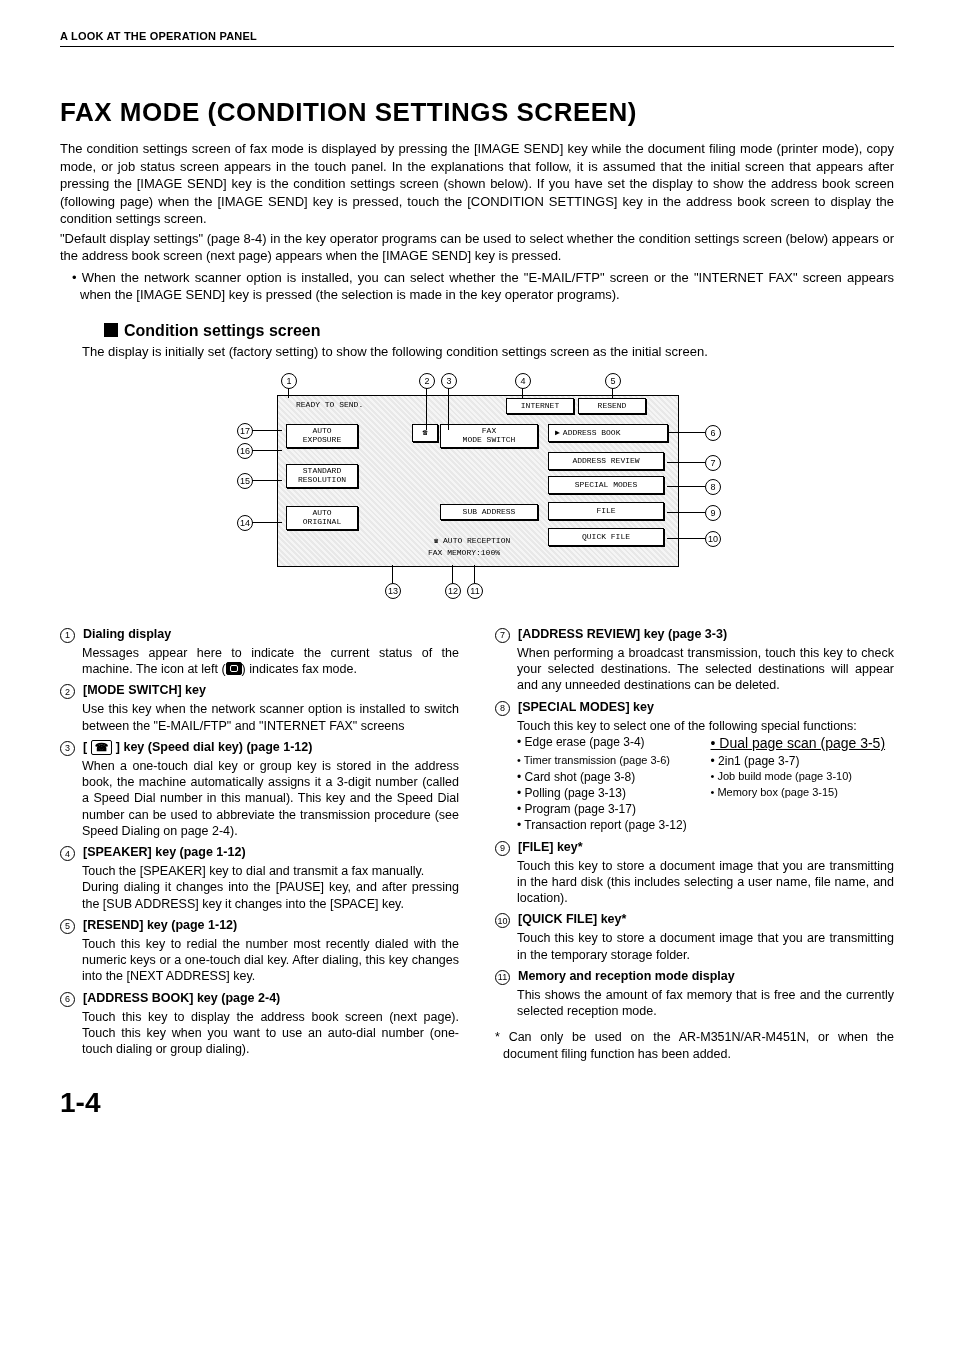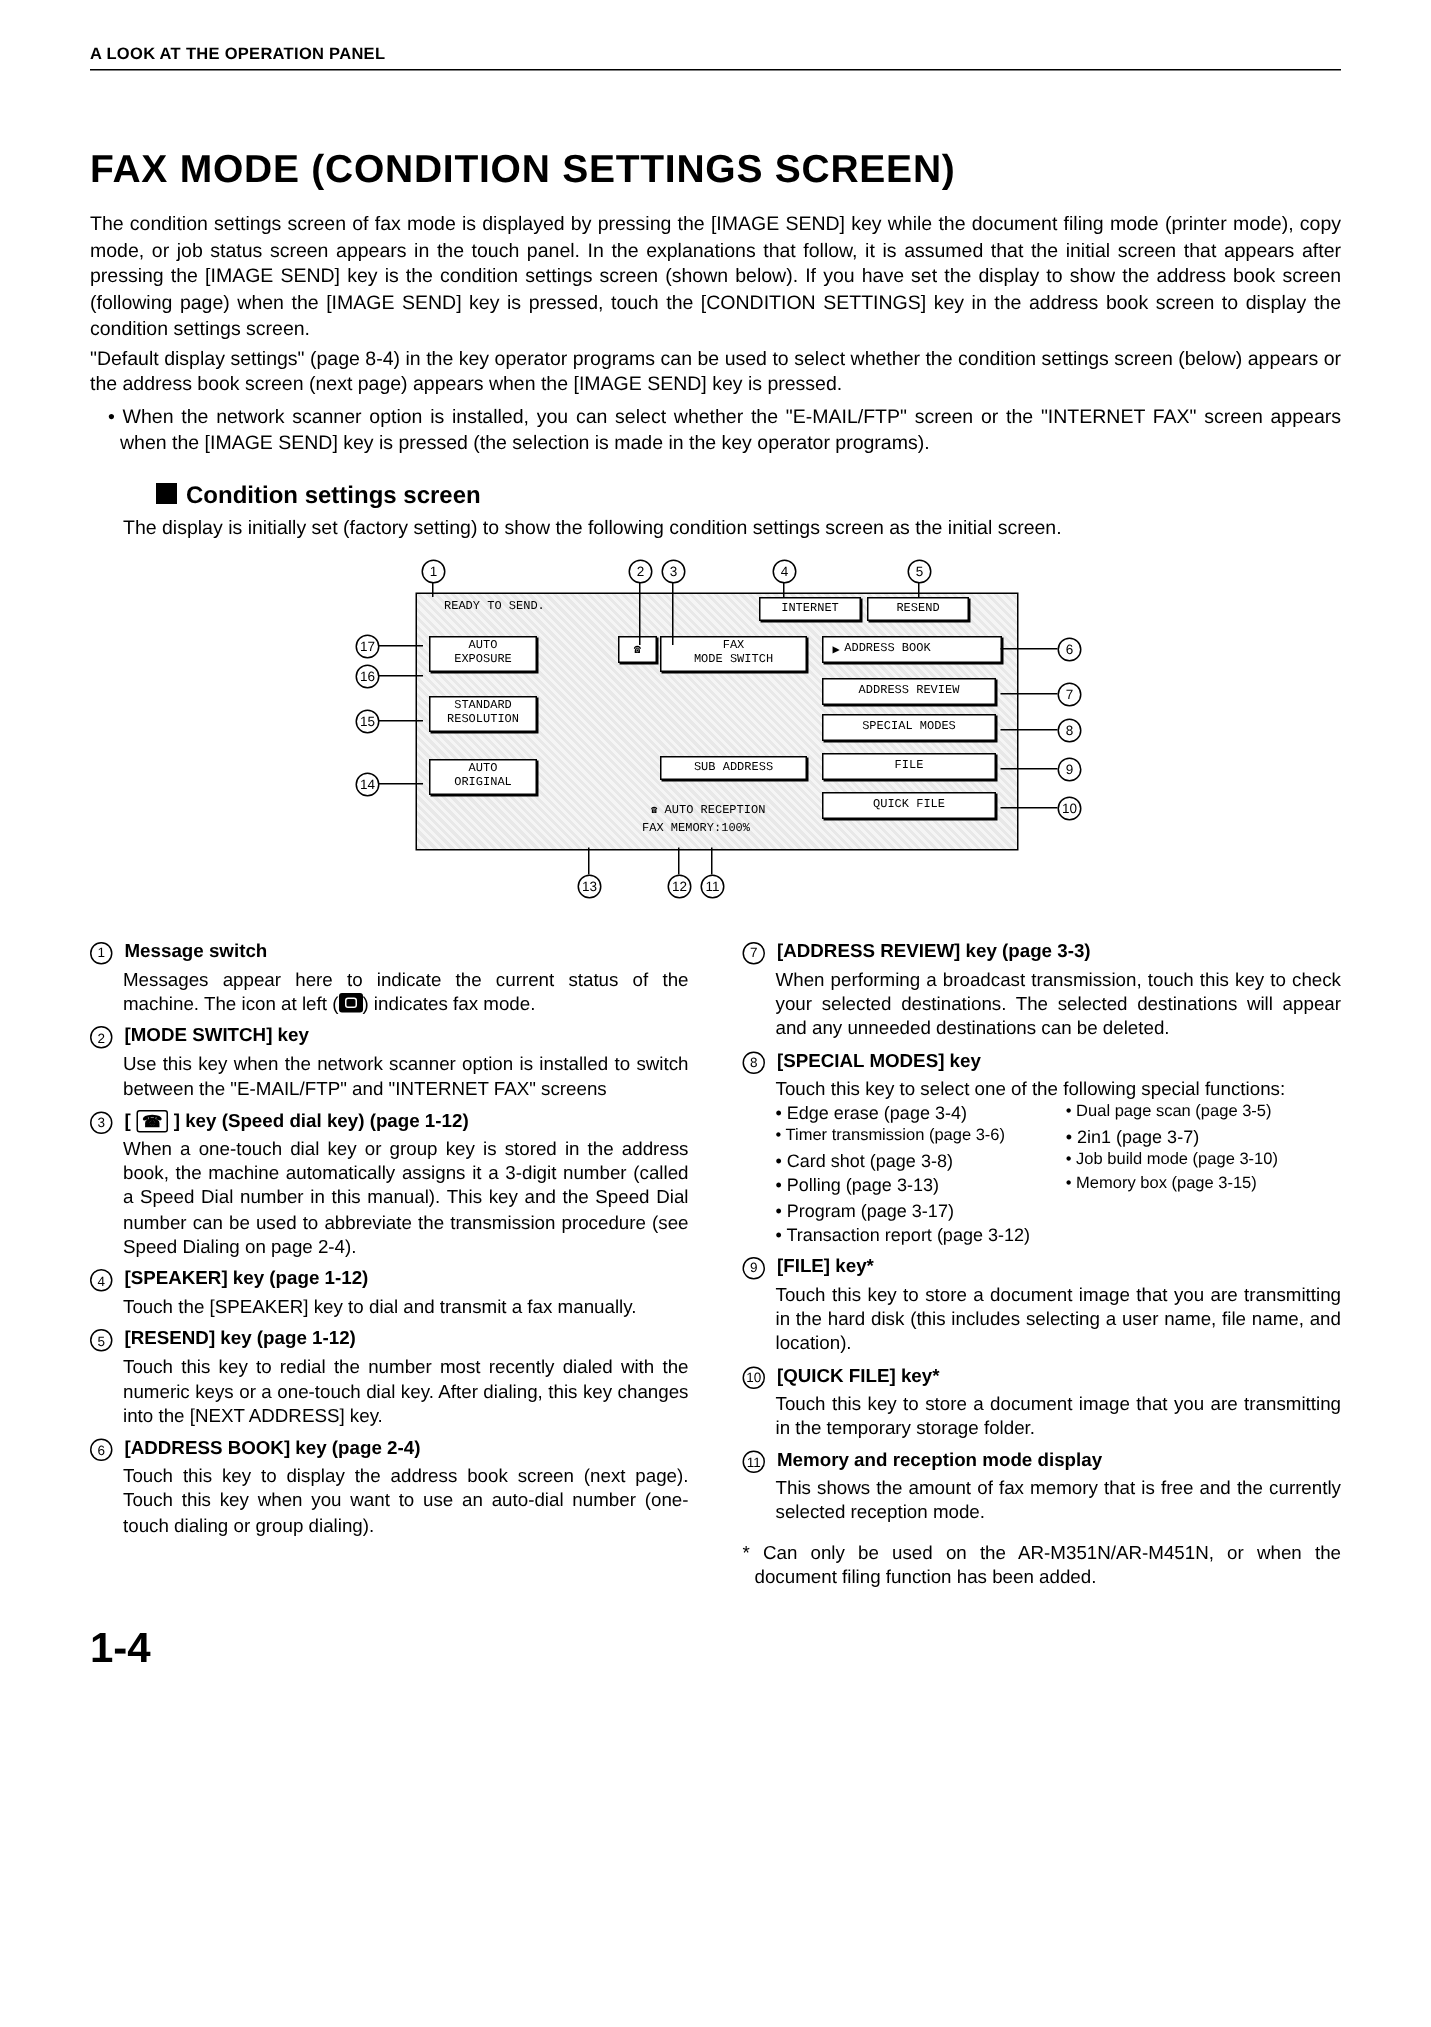--- a/index.html
+++ b/index.html
@@ -298,21 +298,21 @@
     <div class="lead v" style="left:257px; top:192px; height:18px;"></div>
   </div>
 </div>
 
 <div class="cols">
   <div class="col">
 
     <div class="item">
       <div class="item-head">
           <span class="circ">1</span>
-          <span>Message switch</span>
+          <span>Dialing display</span>
         </div>
       <div class="item-body">
           <p><span>Messages appear here to indicate the current status of the machine. The icon at left (</span><span class="phone-icon"></span><span>) indicates fax mode.</span></p>
         </div>
     </div>
 
     <div class="item">
       <div class="item-head">
           <span class="circ">2</span>
           <span>[MODE SWITCH] key</span>
@@ -332,20 +332,21 @@
         </div>
     </div>
 
     <div class="item">
       <div class="item-head">
           <span class="circ">4</span>
           <span>[SPEAKER] key (page 1-12)</span>
         </div>
       <div class="item-body">
         <p>Touch the [SPEAKER] key to dial and transmit a fax manually.</p>
+        <p>During dialing it changes into the [PAUSE] key, and after pressing the [SUB ADDRESS] key it changes into the [SPACE] key.</p>
       </div>
     </div>
 
     <div class="item">
       <div class="item-head">
           <span class="circ">5</span>
           <span>[RESEND] key (page 1-12)</span>
         </div>
       <div class="item-body">
           <p>Touch this key to redial the number most recently dialed with the numeric keys or a one-touch dial key. After dialing, this key changes into the [NEXT ADDRESS] key.</p>
@@ -379,21 +380,21 @@
     <div class="item">
       <div class="item-head">
           <span class="circ">8</span>
           <span>[SPECIAL MODES] key</span>
         </div>
       <div class="item-body">
           <p>Touch this key to select one of the following special functions:</p>
         </div>
       <div class="bullets2">
         <span>• Edge erase (page 3-4)</span>
-        <span style="font-size:11px;">• Dual page scan (page 3-5)</span>
+        <span style="font-size:14px;text-decoration:underline;">• Dual page scan (page 3-5)</span>
         <span style="font-size:11px;">• Timer transmission (page 3-6)</span>
         <span>• 2in1 (page 3-7)</span>
         <span>• Card shot (page 3-8)</span>
         <span style="font-size:11px;">• Job build mode (page 3-10)</span>
         <span>• Polling (page 3-13)</span>
         <span style="font-size:11px;">• Memory box (page 3-15)</span>
       </div>
       <div class="single-list">
         <div>• Program (page 3-17)</div>
         <div>• Transaction report (page 3-12)</div>

